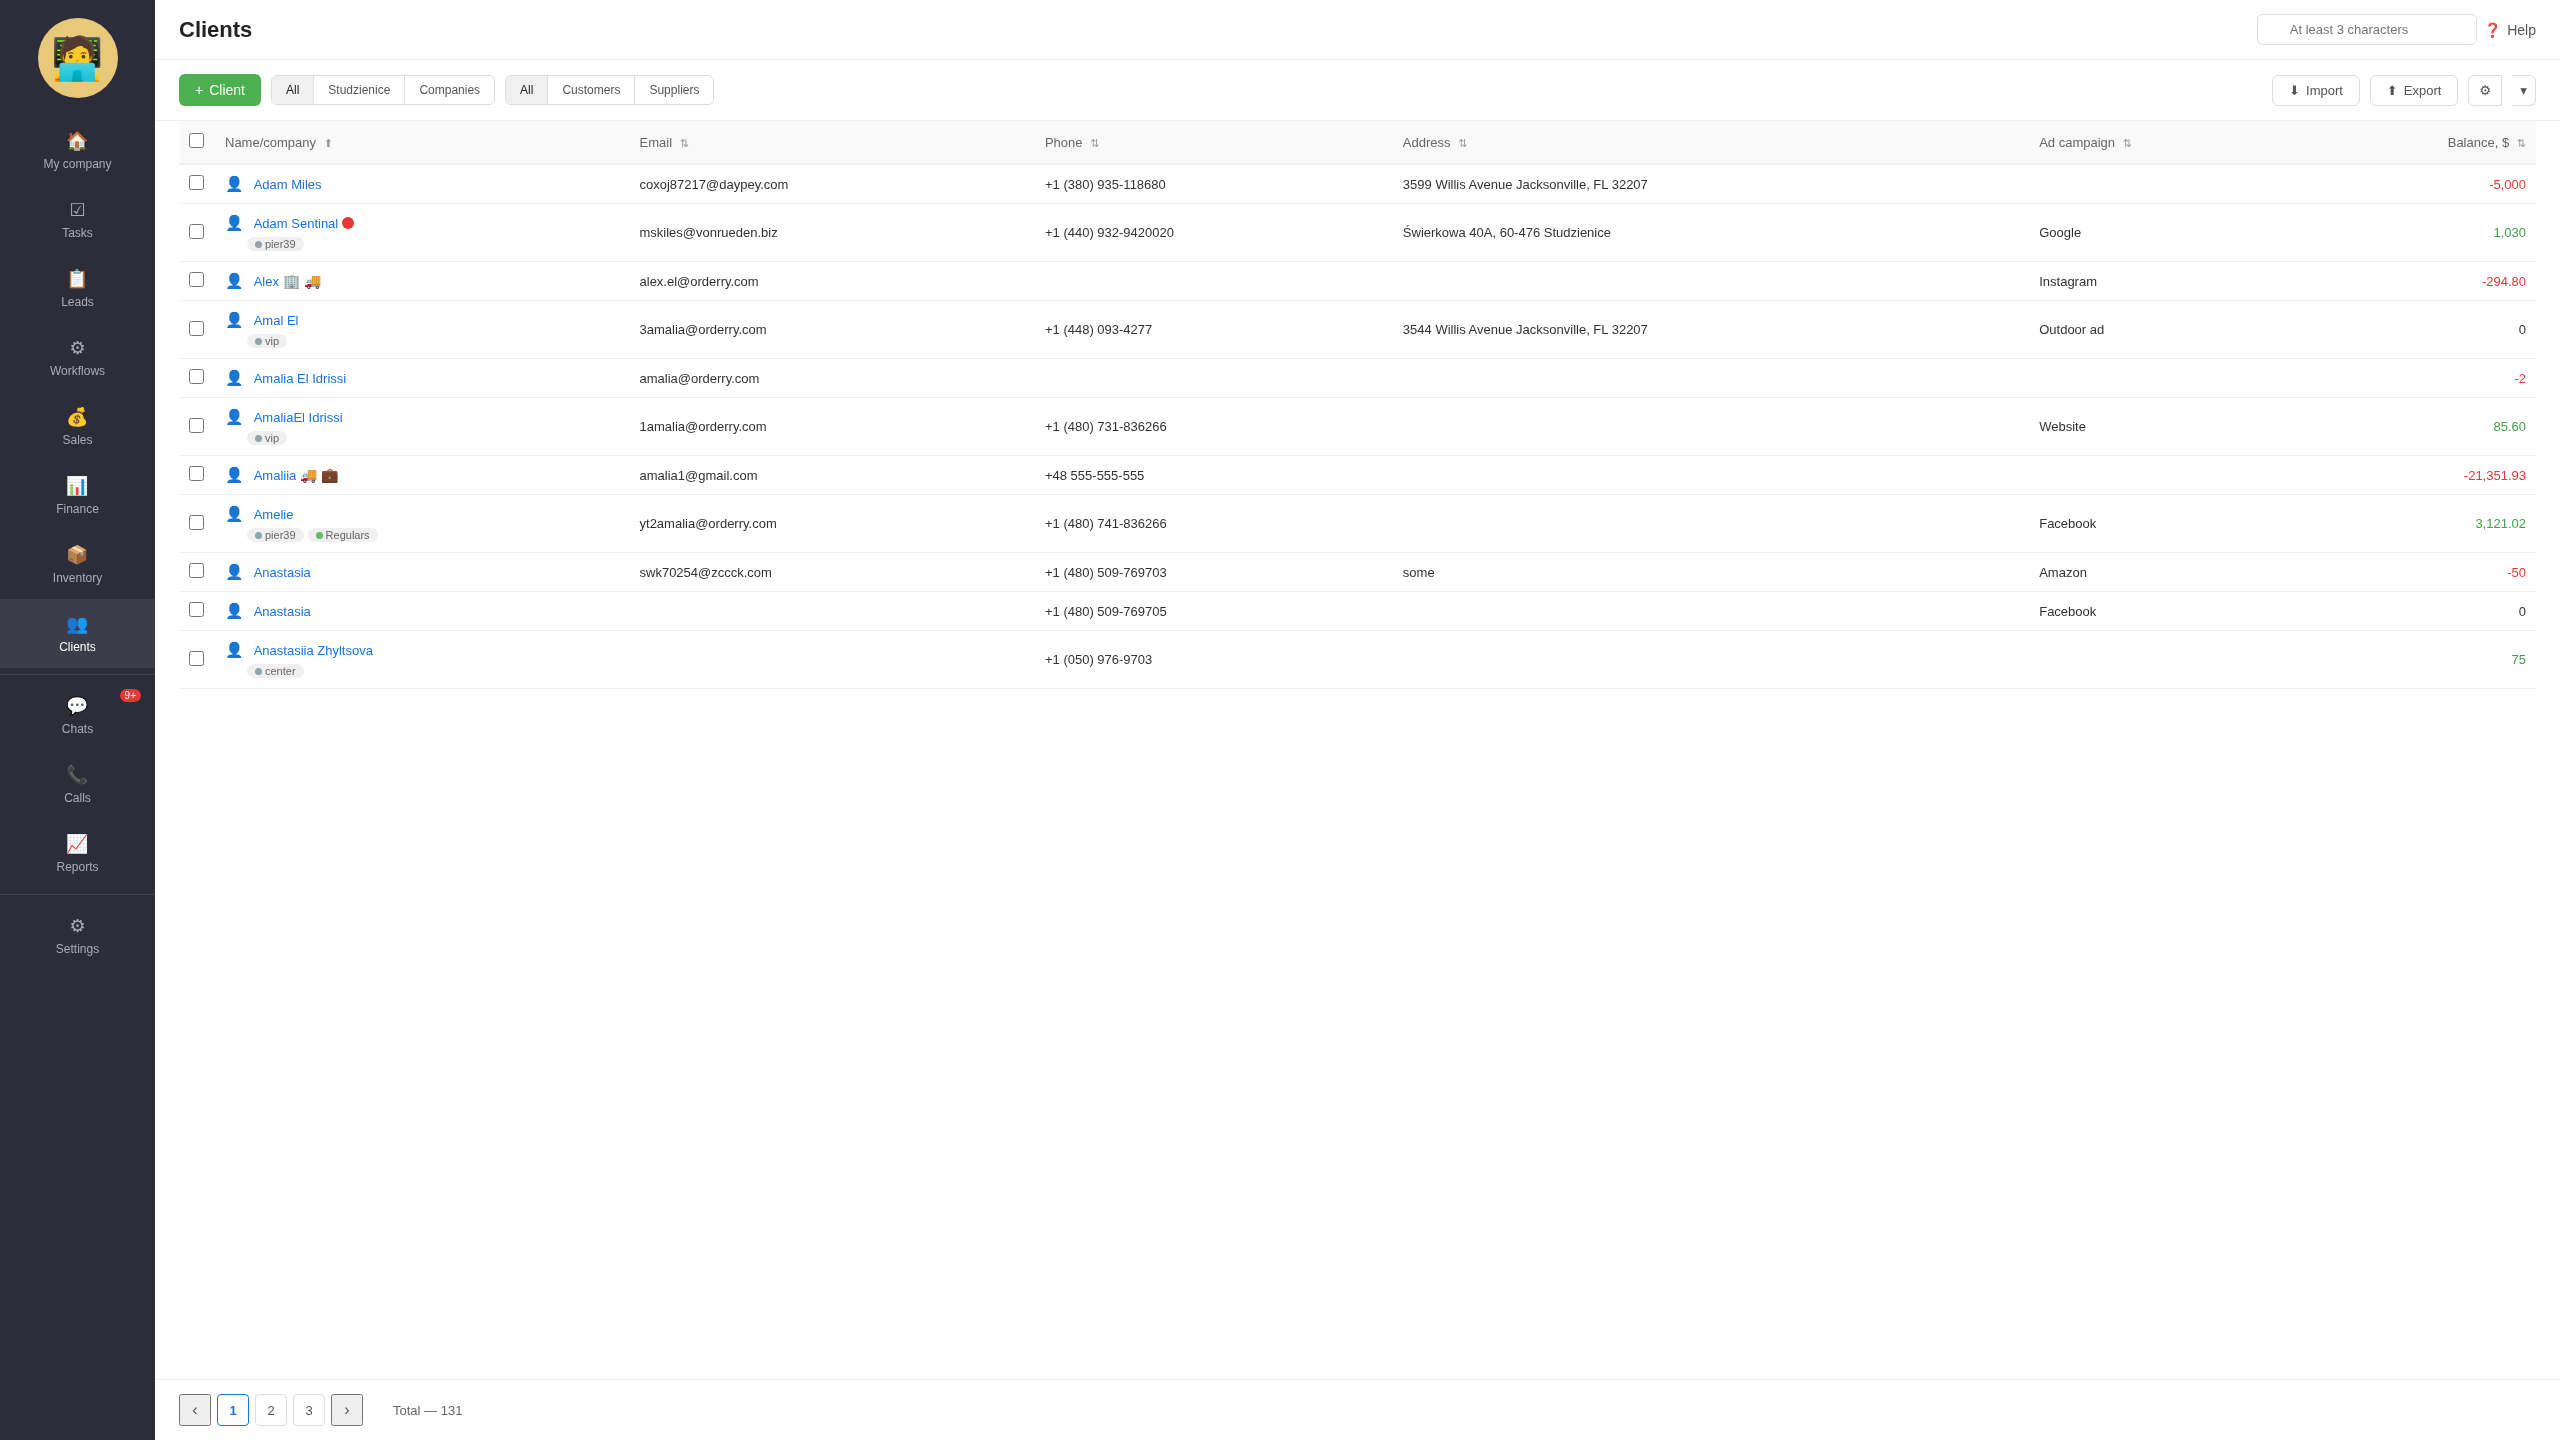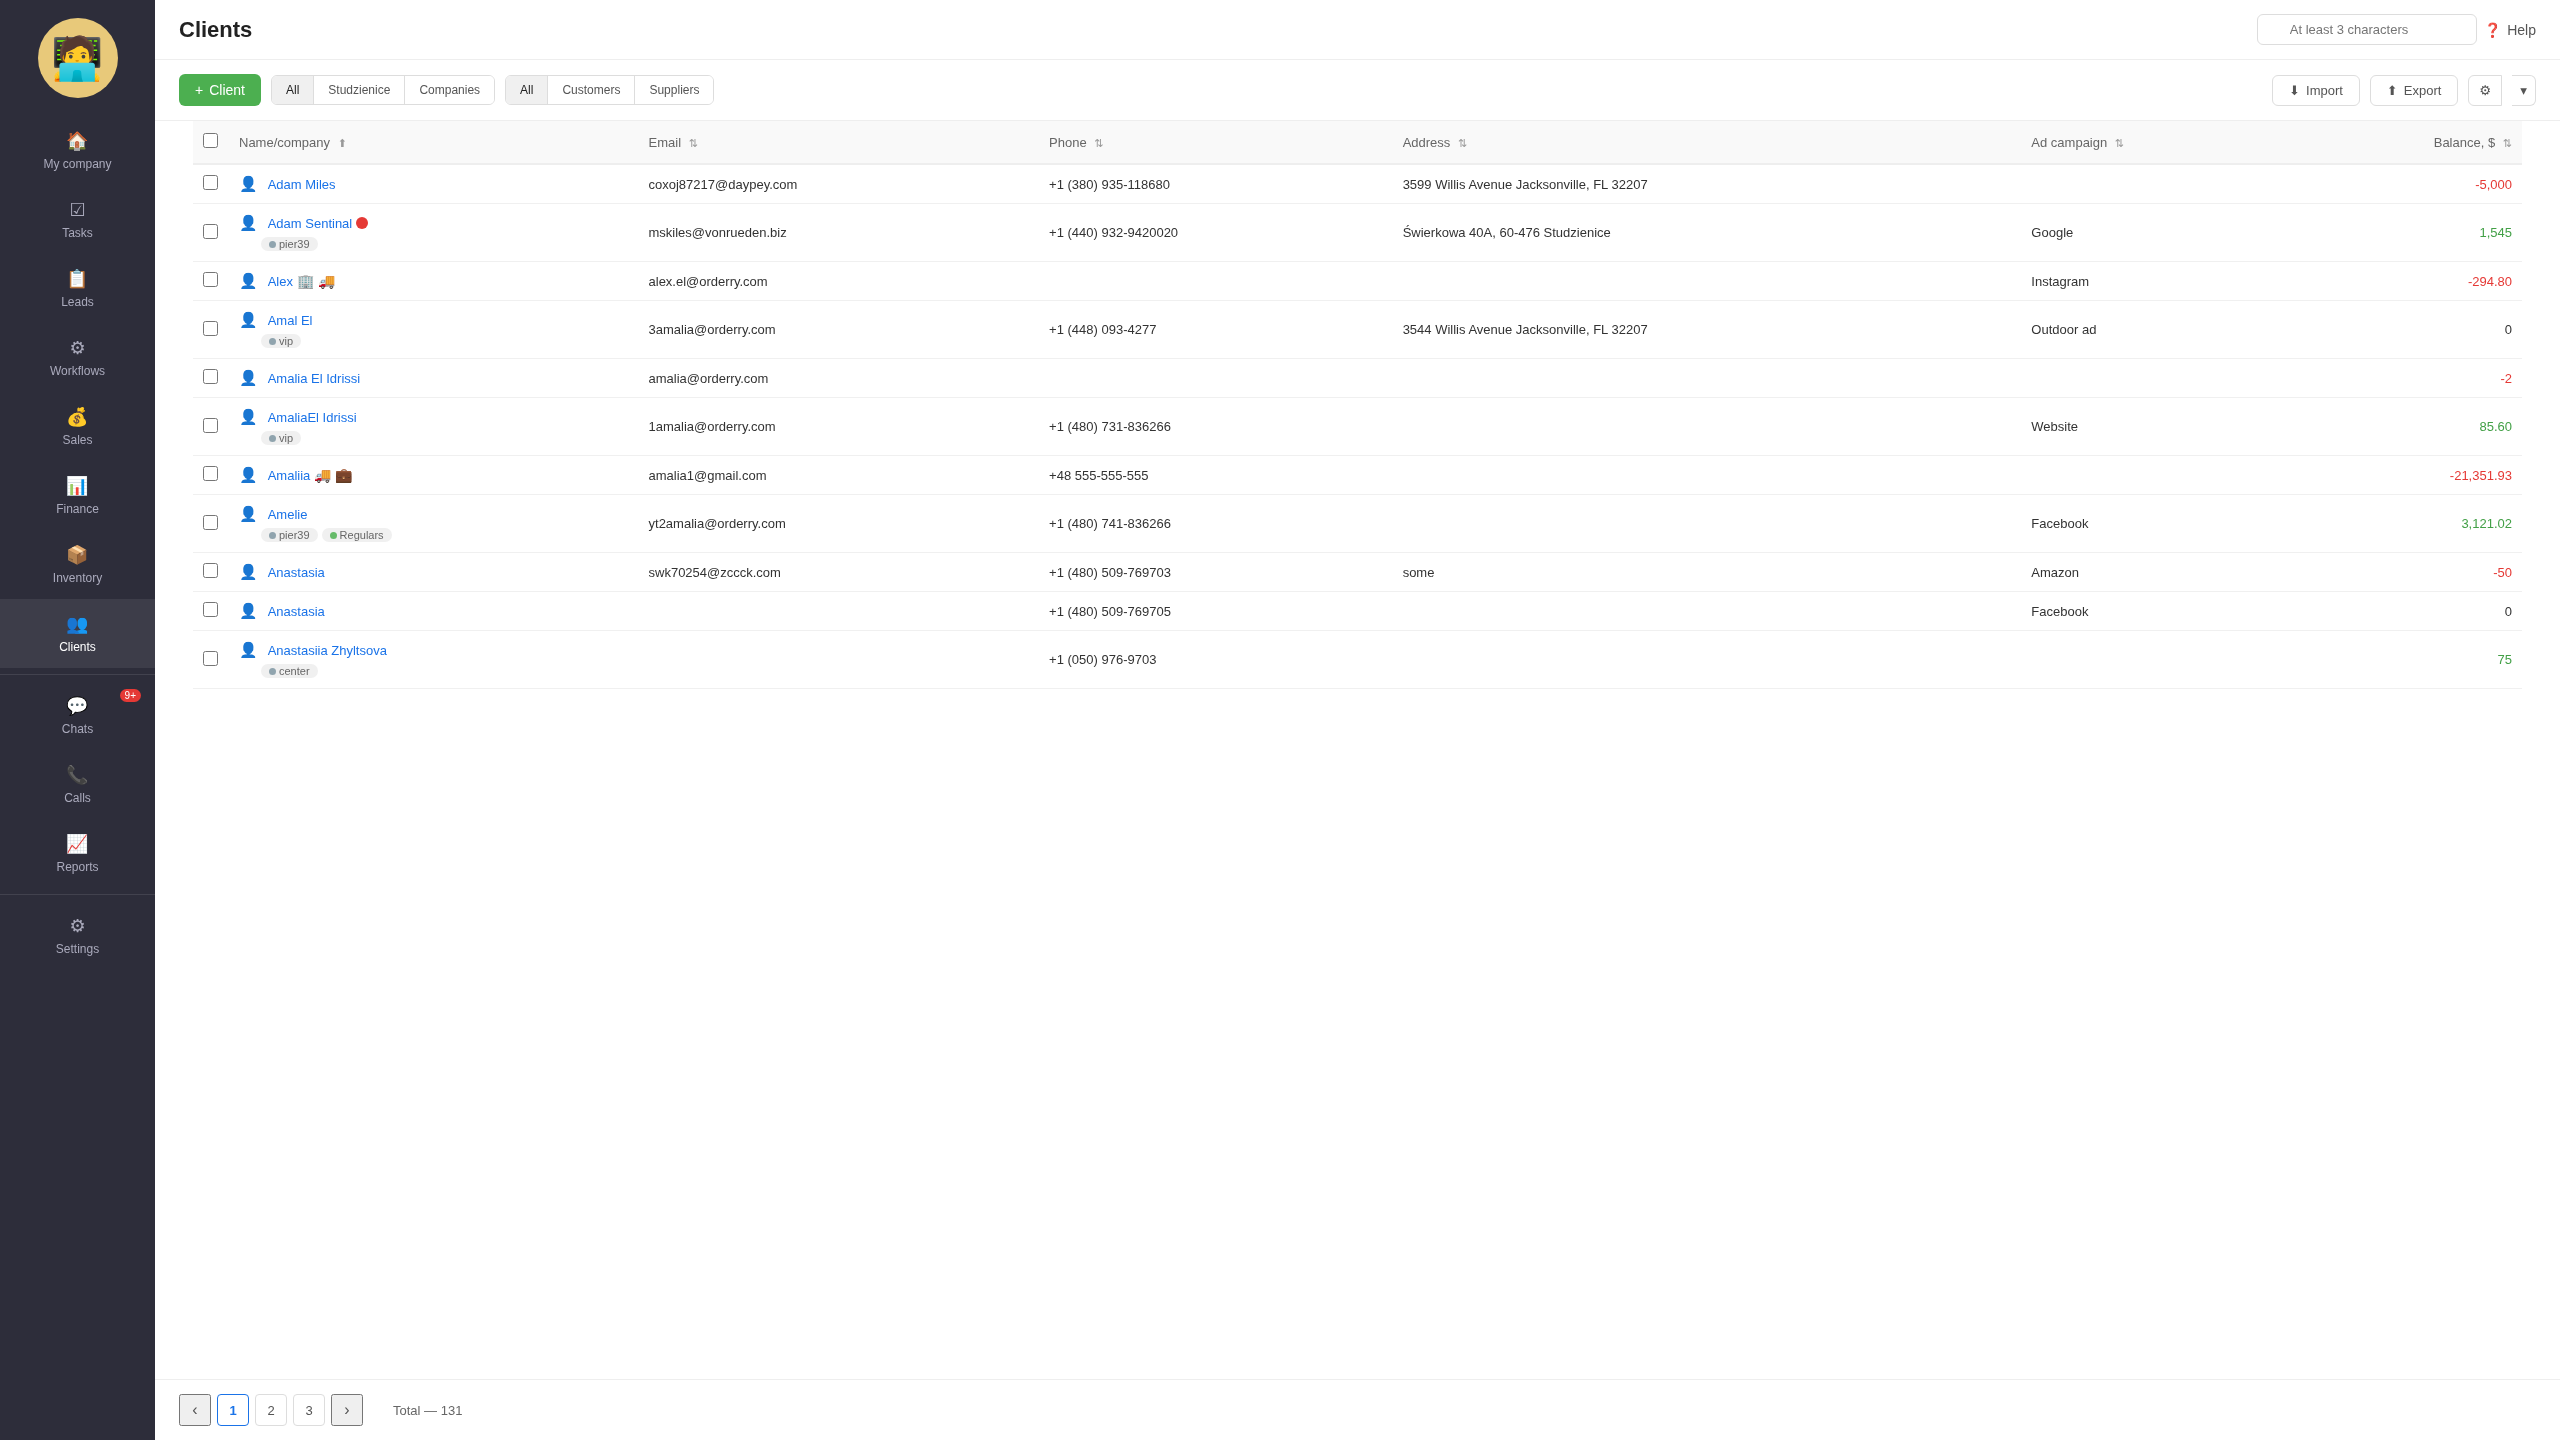--- a/index.html
+++ b/index.html
@@ -34,21 +34,21 @@
     .filter-group { display: flex; border: 1px solid #ddd; border-radius: 6px; overflow: hidden; }
     .filter-btn { padding: 7px 14px; background: #fff; border: none; border-right: 1px solid #ddd; font-size: 12px; cursor: pointer; color: #555; }
     .filter-btn:last-child { border-right: none; }
     .filter-btn.active { background: #f0f0f0; font-weight: 500; color: #222; }
     .spacer { flex: 1; }
     .btn-action { display: flex; align-items: center; gap: 6px; padding: 7px 16px; background: #fff; border: 1px solid #ddd; border-radius: 6px; font-size: 13px; color: #555; cursor: pointer; }
     .settings-btn { padding: 7px 10px; background: #fff; border: 1px solid #ddd; border-radius: 6px 0 0 6px; cursor: pointer; color: #555; }
     .dropdown-btn { padding: 7px 8px; background: #fff; border: 1px solid #ddd; border-left: none; border-radius: 0 6px 6px 0; cursor: pointer; color: #555; }
 
     
-    .table-container { flex: 1; overflow-y: auto; padding: 0 38px; }
+    .table-container { flex: 1; overflow-y: auto; padding: 0 24px; }
     table { width: 100%; border-collapse: collapse; }
     thead tr { border-bottom: 2px solid #eee; }
     th { padding: 12px 10px; text-align: left; font-size: 13px; color: #666; font-weight: 500; background: #fff; white-space: nowrap; cursor: pointer; position: sticky; top: 0; background: #f9f9f9; }
     th:first-child { width: 36px; }
     th .sort-icon { margin-left: 4px; color: #999; font-size: 11px; }
     tbody tr { border-bottom: 1px solid #f0f0f0; }
     td { padding: 10px 10px; font-size: 13px; color: #333; vertical-align: middle; }
     td:first-child { width: 36px; }
     .client-name-link { color: #1a73e8; text-decoration: none; font-weight: 500; }
     .client-icon { color: #90a4ae; margin-right: 6px; font-size: 15px; }
@@ -244,21 +244,21 @@
                 </div>
                 <div class="tags-row">
                   <span class="tag"><span class="tag-dot"></span>pier39</span>
                 </div>
               </div>
             </td>
             <td>mskiles@vonrueden.biz</td>
             <td>+1 (440) 932-9420020</td>
             <td>Świerkowa 40A, 60-476 Studzienice</td>
             <td>Google</td>
-            <td class="balance-positive">1,545</td>
+            <td class="balance-positive">1,030</td>
           </tr>
           <tr>
             <td><input type="checkbox" style=""></td>
             <td>
               <div class="name-cell">
       <div class="name-row">
         <span class="client-icon">👤</span>
         <a href="#" class="client-name-link">Alex</a>
                   <span class="extra-icon">🏢</span>
                   <span class="extra-icon">🚚</span>

